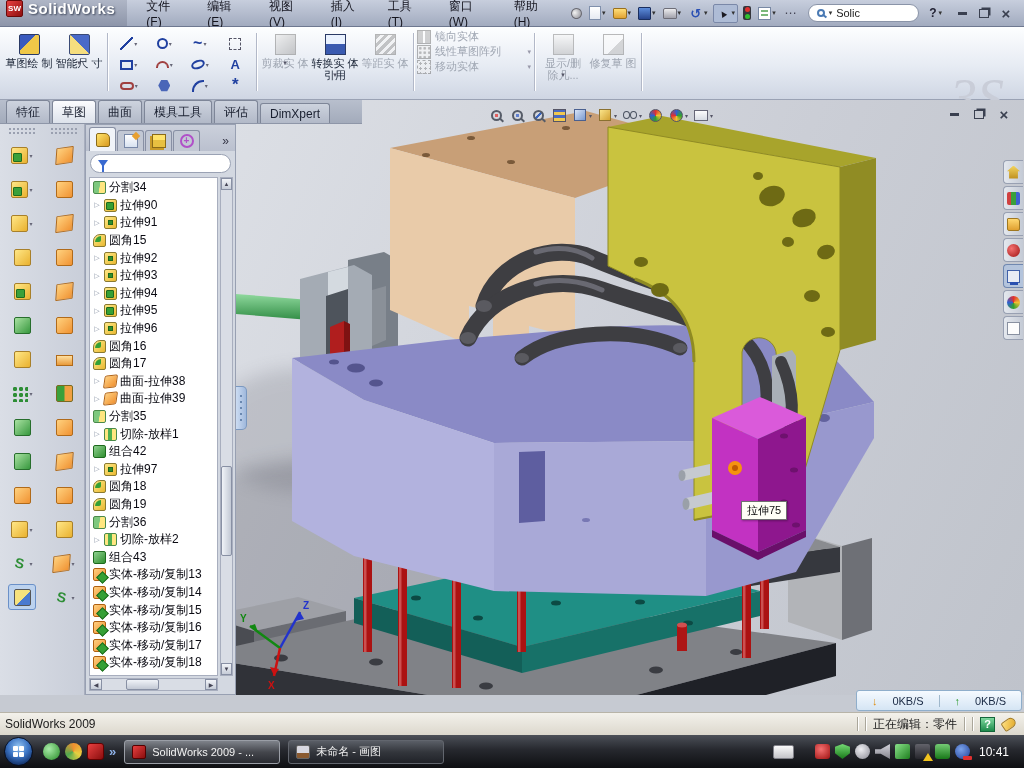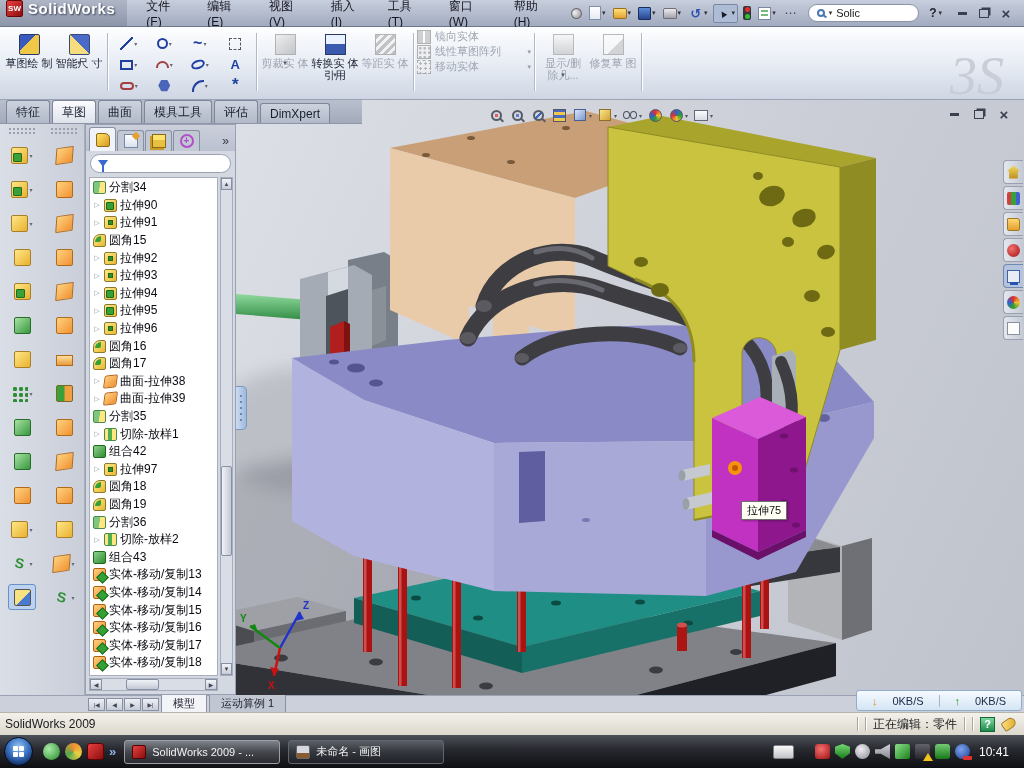--- a/index.html
+++ b/index.html
@@ -75,21 +75,21 @@
 .ent-spline::after{content:"~";color:#2040A0;font-size:16px;font-weight:bold;line-height:10px}
 .ent-frame{width:12px;height:12px;border:1px dashed #556}
 .ent-rect{width:13px;height:10px;border:2px solid #2040A0}
 .ent-arc{width:13px;height:7px;border:2px solid #A04040;border-bottom:none;border-radius:13px 13px 0 0}
 .ent-ellipse{width:14px;height:9px;border:2px solid #2040A0;border-radius:50%;transform:rotate(-20deg)}
 .ent-text::after{content:"A";color:#2040A0;font-weight:bold;font-size:13px}
 .ent-slot{width:14px;height:8px;border:2px solid #A04040;border-radius:5px}
 .ent-polygon{width:12px;height:12px;background:#4A66B8;clip-path:polygon(25% 3%,75% 3%,100% 50%,75% 97%,25% 97%,0 50%)}
 .ent-fillet{width:12px;height:12px;border-left:2px solid #2040A0;border-top:2px solid #2040A0;border-top-left-radius:11px}
 .ent-point::after{content:"*";color:#2040A0;font-size:17px;font-weight:bold;line-height:8px}
-#watermark{position:absolute;right:20px;top:18px;font-size:54px;font-style:italic;font-family:"Liberation Serif","DejaVu Serif",serif;color:#C9CDD8;user-select:none}
+#watermark{position:absolute;right:20px;top:40px;font-size:54px;font-style:italic;font-family:"Liberation Serif","DejaVu Serif",serif;color:#C9CDD8;user-select:none}
 
 
 #ctabs{position:absolute;left:0;top:100px;width:362px;height:24px;background:linear-gradient(#B8BFCD,#A3ABBB);display:flex;align-items:flex-end;padding-left:6px;gap:2px;border-bottom:1px solid #8E96A8}
 .ctab{padding:3px 9px 2px;border:1px solid #7E8698;border-bottom:none;border-radius:3px 3px 0 0;background:linear-gradient(#CDD3DE,#B2B9C8);font-size:12px;color:#1A2030;white-space:nowrap}
 .ctab.active{background:linear-gradient(#FBFCFE,#DDE2EB);}
 
 
 #lefttools{position:absolute;left:0;top:124px;width:85px;height:571px;background:linear-gradient(90deg,#DADEE6,#C9CED9);border-right:1px solid #A8AEBE}
 .tcol{position:absolute;top:0;height:100%;width:40px}
 .tcol .grip{height:7px;margin:3px 6px 1px;background:radial-gradient(#9AA0B0 1px,transparent 1.3px) 0 0/4px 4px}
@@ -1142,34 +1142,20 @@
     </div>
     <div id="hscroll">
       <div class="sa lf">◀</div>
       <div id="hthumb"></div>
       <div class="sa rt">▶</div>
     </div>
   </div>
 
   <div id="splittab"></div>
 
-  <div id="bottomtabs">
-    <div id="navbtns">
-
-    <span class="nb">|◀</span>
-        <span class="nb">◀</span>
-        <span class="nb">▶</span>
-        <span class="nb">▶|</span>
-      </div>
-    <div style="display:flex">
-
-    <span class="btab active">模型</span>
-        <span class="btab">运动算例 1</span>
-      </div>
-  </div>
 
   <div id="netwidget">
     <span class="dn">↓</span>
     <span>0KB/S</span>
     <span class="ndiv"></span>
     <span class="up">↑</span>
     <span>0KB/S</span>
   </div>
 
   <div id="statusbar">

